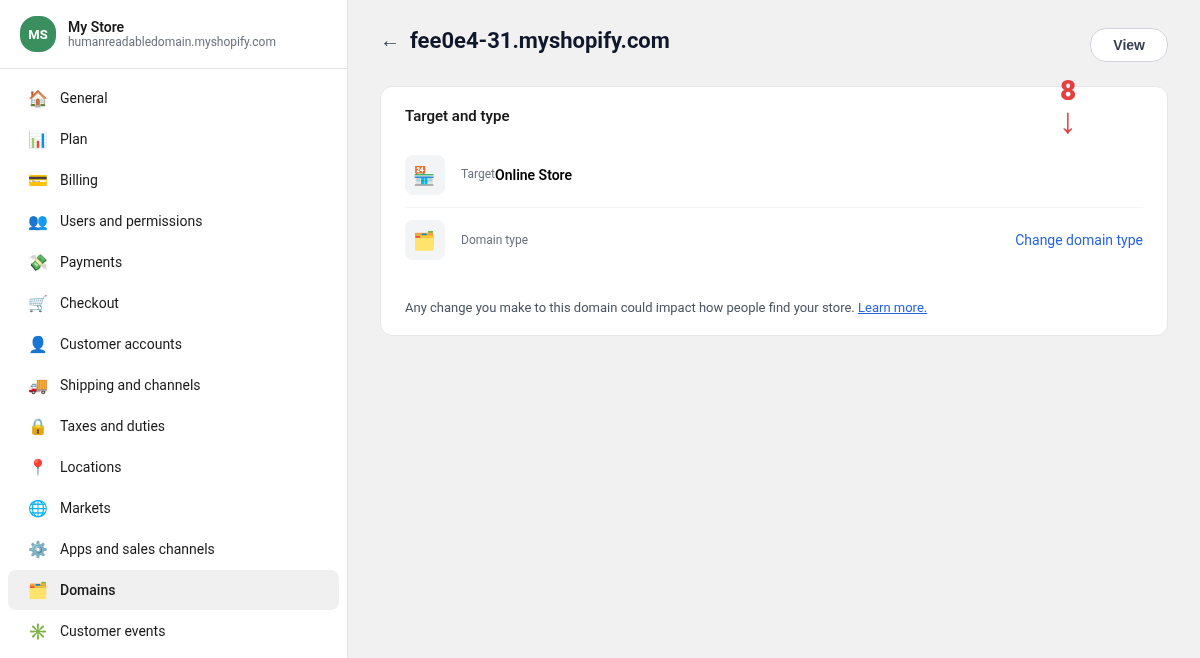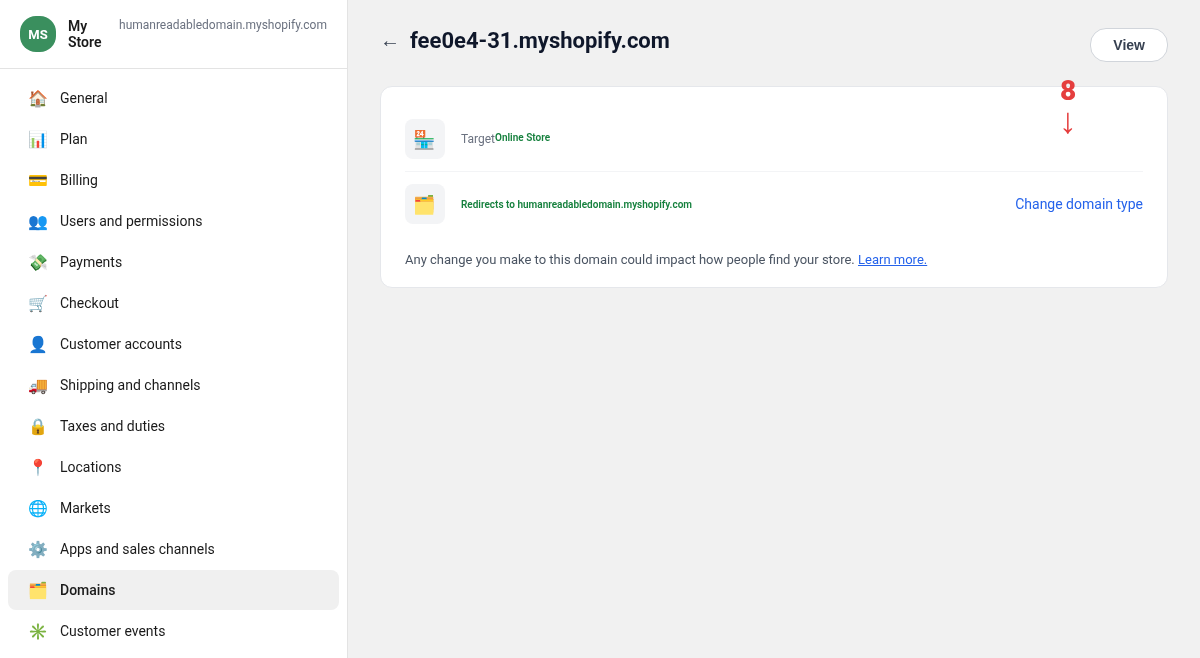--- a/index.html
+++ b/index.html
@@ -41,21 +41,21 @@
       align-items: center;
       justify-content: center;
       color: #fff;
       font-weight: 700;
       font-size: 13px;
       flex-shrink: 0;
     }
 
     .store-info {
       display: flex;
-      flex-direction: row;
+      flex-direction: column;
     }
 
     .store-name {
       font-size: 14px;
       font-weight: 600;
       color: #1a1a1a;
     }
 
     .store-domain {
       font-size: 12px;
@@ -210,36 +210,36 @@
       display: flex;
       flex-direction: row;
     }
 
     .card-row-label {
       font-size: 12px;
       color: #6b7280;
     }
 
     .card-row-value {
-      font-size: 10px;
+      font-size: 14px;
       font-weight: 600;
-      color: #15803d;
+      color: #000000;
     }
 
     .change-link {
       margin-left: auto;
       color: #2563eb;
       font-size: 14px;
       text-decoration: none;
       cursor: pointer;
       white-space: nowrap;
     }
 
     .card-note {
-      margin-top: 16px;
+      margin-top: 28px;
       font-size: 13px;
       color: #4b5563;
     }
 
     .card-note a {
       color: #2563eb;
       text-decoration: underline;
       cursor: pointer;
     }
 
@@ -352,33 +352,34 @@
     <button class="view-btn">View</button>
   </div>
 
   <div class="card">
 
     <div class="annotation">
       <span class="annotation-num">8</span>
       <span class="annotation-arrow">↓</span>
     </div>
 
+    <div class="card-title">Target and type</div>
 
     <div class="card-row">
       <div class="card-row-icon">🏪</div>
       <div class="card-row-content">
         <span class="card-row-label">Target</span>
         <span class="card-row-value">Online Store</span>
       </div>
     </div>
 
     <div class="card-row">
       <div class="card-row-icon">🗂️</div>
       <div class="card-row-content">
-        <span class="card-row-value">Redirects to humanreadabledomain.myshopify.com</span>
+        <span class="card-row-label">Domain type</span>
       </div>
       <a class="change-link">Change domain type</a>
     </div>
 
     <p class="card-note">
       <span>Any change you make to this domain could impact how people find your store.</span>
       <a>Learn more.</a>
     </p>
   </div>
 </main>

